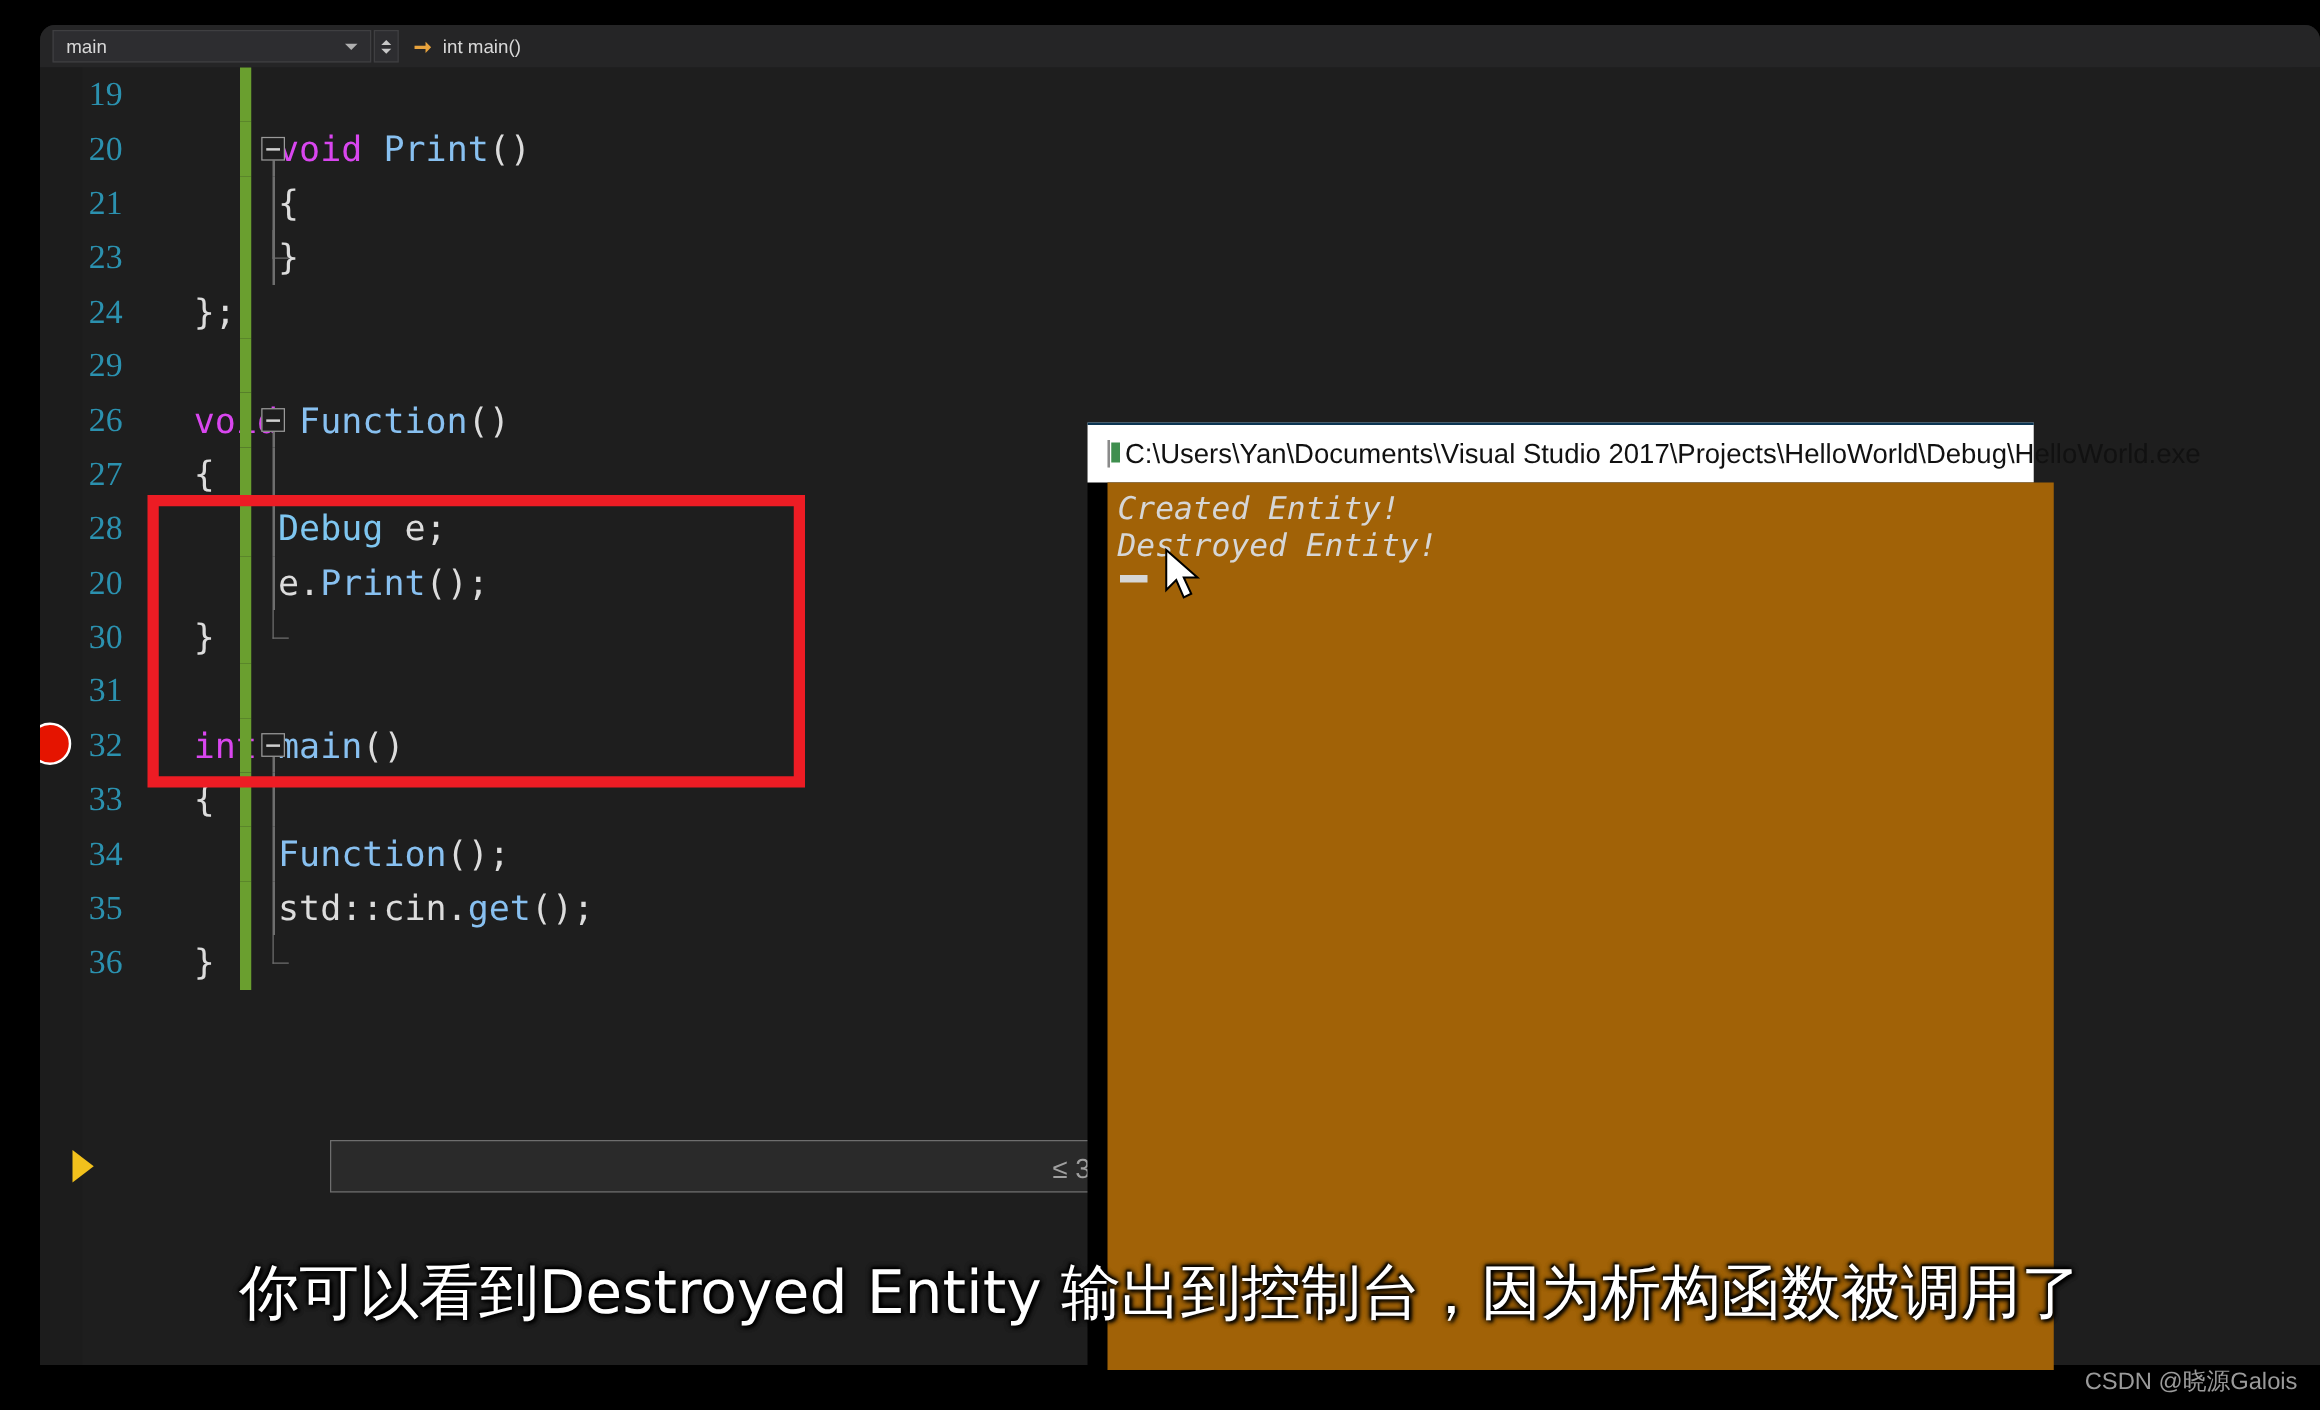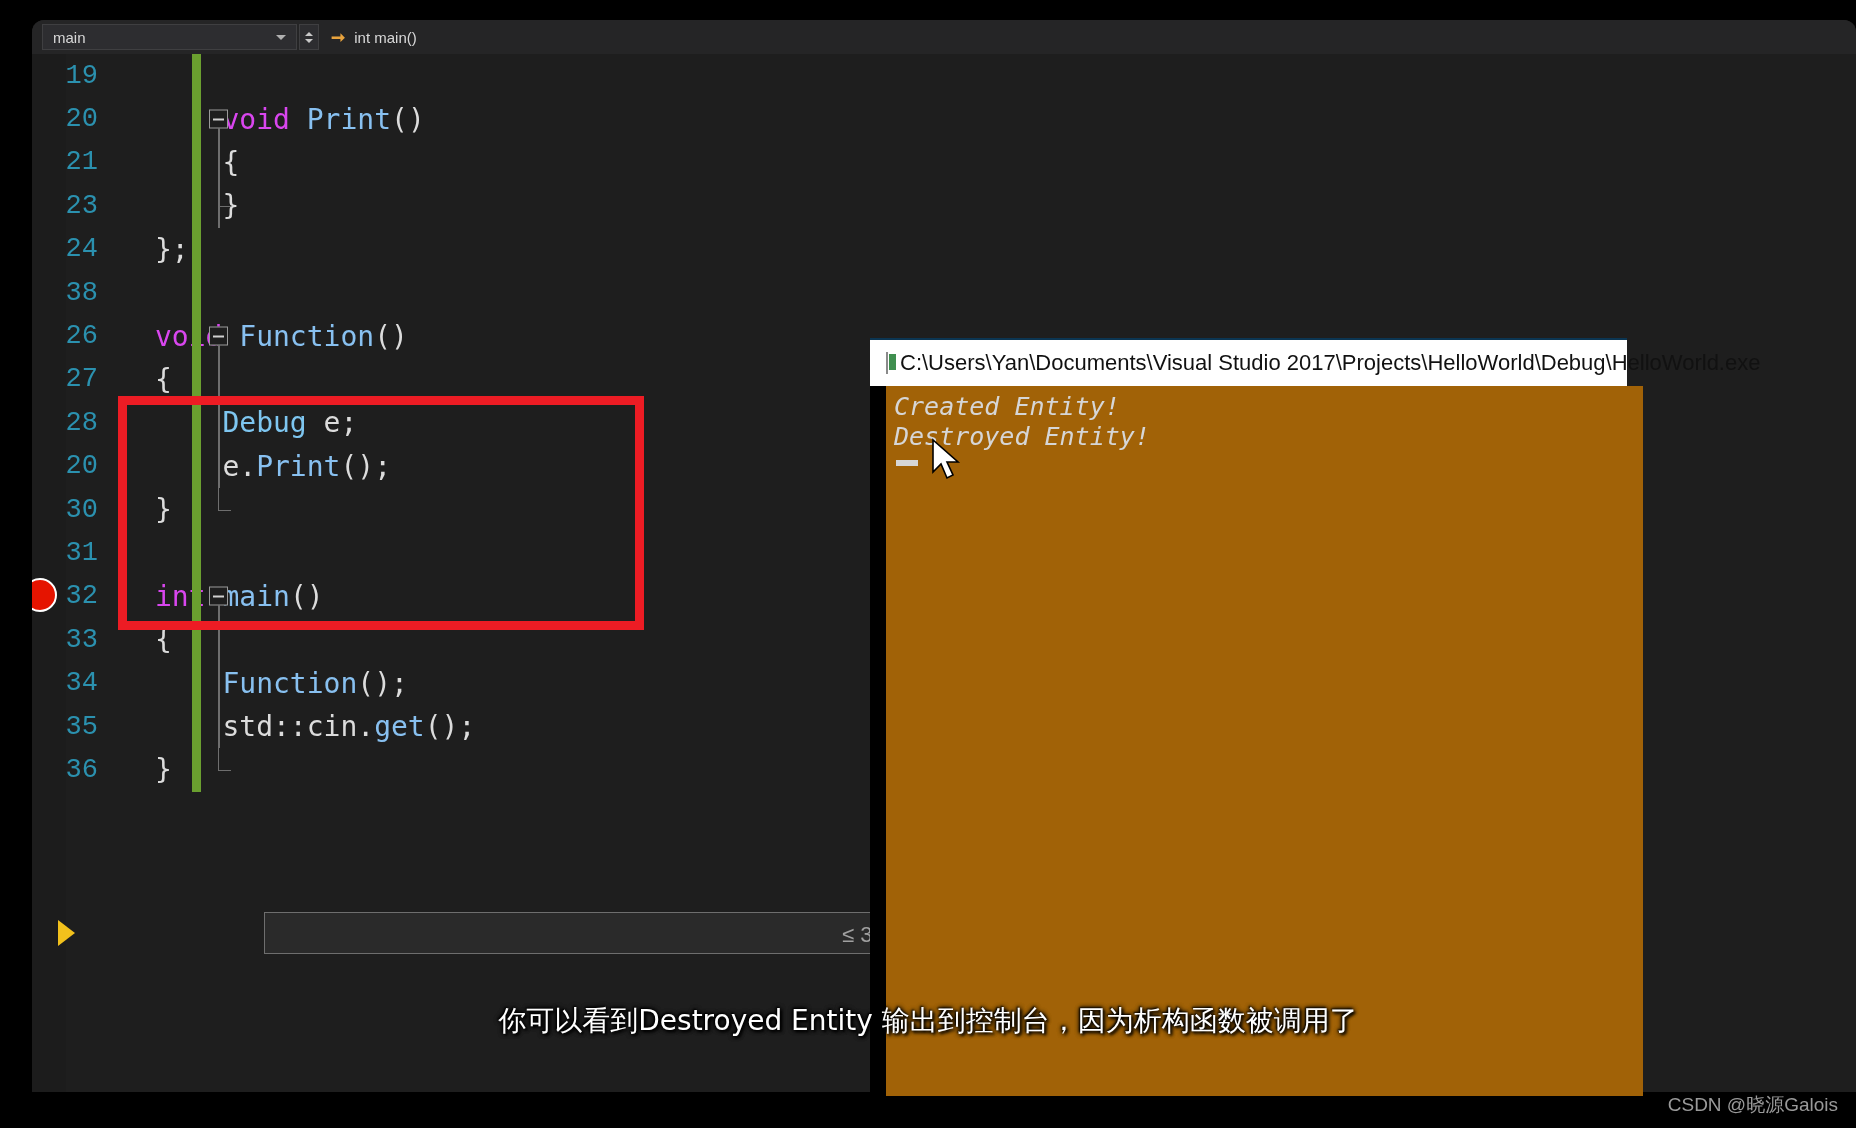--- a/index.html
+++ b/index.html
@@ -51,21 +51,21 @@
   }
   #gutter-strip{
     position:absolute;left:0;top:0;width:34px;height:100%;background:#1c1c1c;
   }
   .code-line{
     position:relative;height:43.4px;display:flex;align-items:center;
     font-family:"DejaVu Sans Mono",monospace;font-size:28px;white-space:pre;
   }
   .ln{
     width:66px;text-align:right;color:#2b91af;flex:0 0 auto;
-    font-family:Liberation Mono, monospace;font-size:27px;
+    font-family:Liberation Serif, serif;font-size:27px;
     padding-right:0;
   }
   .gutter-gap{width:35px;flex:0 0 auto;}
   .chgbar{
     position:absolute;left:160px;top:0;width:9px;height:100%;background:#6a9f2f;
   }
   .fold{
     position:absolute;left:177px;width:19px;height:19px;
     border:1.5px solid #9a9a9a;box-sizing:border-box;
     top:50%;transform:translateY(-50%);
@@ -146,21 +146,21 @@
   }
   #console-caret{
     width:22px;height:6px;background:#d6d6d6;margin-left:4px;margin-top:8px;
   }
   #mouse-cursor{
     position:absolute;left:45px;top:52px;z-index:70;
   }
   
   #subtitle{
     position:absolute;left:0;top:1002px;width:1856px;text-align:center;
-    color:#ffffff;font-size:28px;font-family:"DejaVu Sans",sans-serif;
+    color:#ffffff;font-size:48px;font-family:"DejaVu Sans",sans-serif;
     z-index:90;white-space:nowrap;
     text-shadow:0 0 5px #000,0 0 5px #000,2px 2px 3px #000,-1px -1px 2px #000;
   }
   #watermark{
     position:absolute;right:18px;bottom:10px;color:#9a9a9a;font-size:19px;
     font-family:"Liberation Sans",sans-serif;z-index:95;
   }
 </style>
 </head>
 <body>
@@ -183,21 +183,21 @@
   </div>
 
   <div id="editor">
     <div id="gutter-strip"></div>
     <div id="code-lines">
         <div class="code-line"><span class="ln">19</span><span class="gutter-gap"></span><span class="chgbar"></span><span class="code-text" style="margin-left: 22px;"></span></div>
         <div class="code-line"><span class="ln">20</span><span class="gutter-gap"></span><span class="chgbar"></span><span class="vline half"></span><span class="fold"></span><span class="code-text" style="margin-left: 22px;"><span class="pl">    </span><span class="kw">void</span><span class="pl"> </span><span class="fn">Print</span><span class="pl">()</span></span></div>
         <div class="code-line"><span class="ln">21</span><span class="gutter-gap"></span><span class="chgbar"></span><span class="vline"></span><span class="code-text" style="margin-left: 22px;"><span class="pl">    {</span></span></div>
         <div class="code-line"><span class="ln">23</span><span class="gutter-gap"></span><span class="chgbar"></span><span class="vline"></span><span class="vbracket"></span><span class="code-text" style="margin-left: 22px;"><span class="pl">    }</span></span></div>
         <div class="code-line"><span class="ln">24</span><span class="gutter-gap"></span><span class="chgbar"></span><span class="code-text" style="margin-left: 22px;"><span class="pl">};</span></span></div>
-        <div class="code-line"><span class="ln">38</span><span class="gutter-gap"></span><span class="chgbar"></span><span class="code-text" style="margin-left: 22px;"></span></div>
+        <div class="code-line"><span class="ln">29</span><span class="gutter-gap"></span><span class="chgbar"></span><span class="code-text" style="margin-left: 22px;"></span></div>
         <div class="code-line"><span class="ln">26</span><span class="gutter-gap"></span><span class="chgbar"></span><span class="vline half"></span><span class="fold"></span><span class="code-text" style="margin-left: 22px;"><span class="kw">void</span><span class="pl"> </span><span class="fn">Function</span><span class="pl">()</span></span></div>
         <div class="code-line"><span class="ln">27</span><span class="gutter-gap"></span><span class="chgbar"></span><span class="vline"></span><span class="code-text" style="margin-left: 22px;"><span class="pl">{</span></span></div>
         <div class="code-line"><span class="ln">28</span><span class="gutter-gap"></span><span class="chgbar"></span><span class="vline"></span><span class="code-text" style="margin-left: 22px;"><span class="pl">    </span><span class="type">Debug</span><span class="pl"> e;</span></span></div>
         <div class="code-line"><span class="ln">20</span><span class="gutter-gap"></span><span class="chgbar"></span><span class="vline"></span><span class="code-text" style="margin-left: 22px;"><span class="pl">    e.</span><span class="fn">Print</span><span class="pl">();</span></span></div>
         <div class="code-line"><span class="ln">30</span><span class="gutter-gap"></span><span class="chgbar"></span><span class="vbracket"></span><span class="code-text" style="margin-left: 22px;"><span class="pl">}</span></span></div>
         <div class="code-line"><span class="ln">31</span><span class="gutter-gap"></span><span class="chgbar"></span><span class="code-text" style="margin-left: 22px;"></span></div>
         <div class="code-line"><span class="ln">32</span><span class="gutter-gap"></span><span class="chgbar"></span><span class="vline half"></span><span class="fold"></span><span class="code-text" style="margin-left: 22px;"><span class="kw">int</span><span class="pl"> </span><span class="fn">main</span><span class="pl">()</span></span></div>
         <div class="code-line"><span class="ln">33</span><span class="gutter-gap"></span><span class="chgbar"></span><span class="vline"></span><span class="code-text" style="margin-left: 22px;"><span class="pl">{</span></span></div>
         <div class="code-line"><span class="ln">34</span><span class="gutter-gap"></span><span class="chgbar"></span><span class="vline"></span><span class="code-text" style="margin-left: 22px;"><span class="pl">    </span><span class="fn">Function</span><span class="pl">();</span></span></div>
         <div class="code-line"><span class="ln">35</span><span class="gutter-gap"></span><span class="chgbar"></span><span class="vline"></span><span class="code-text" style="margin-left: 22px;"><span class="pl">    std::cin.</span><span class="fn">get</span><span class="pl">();</span></span></div>

